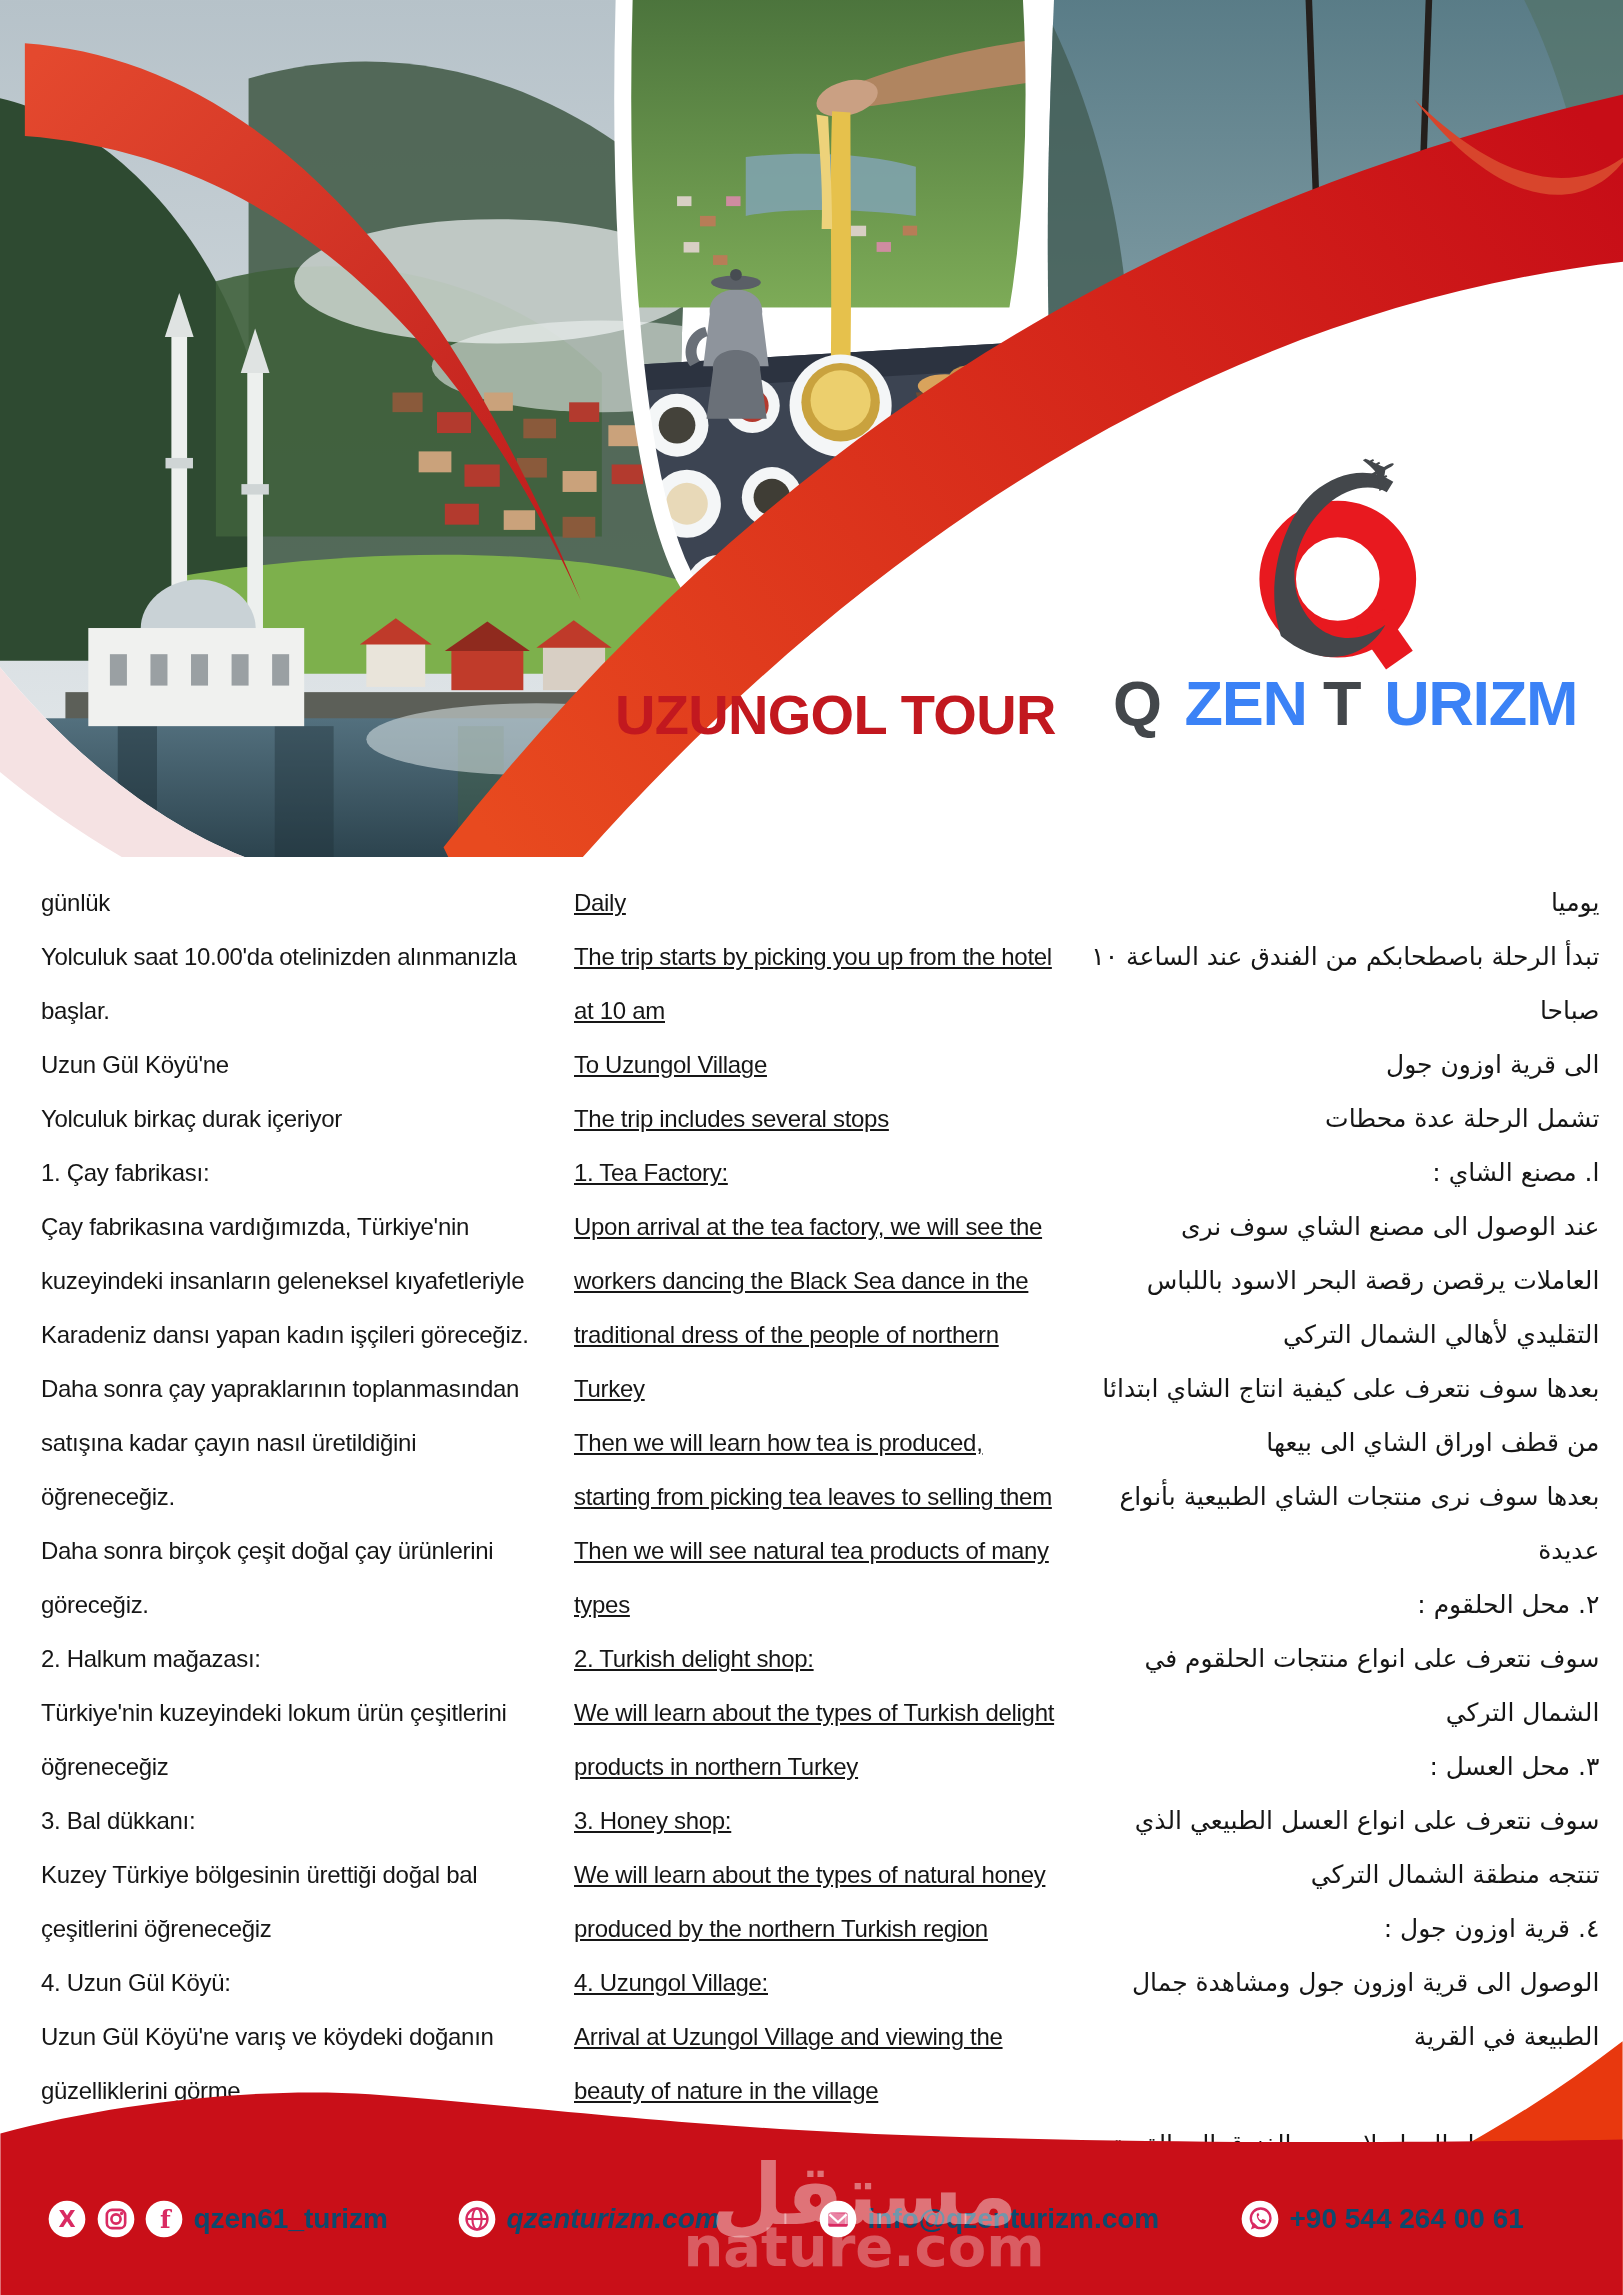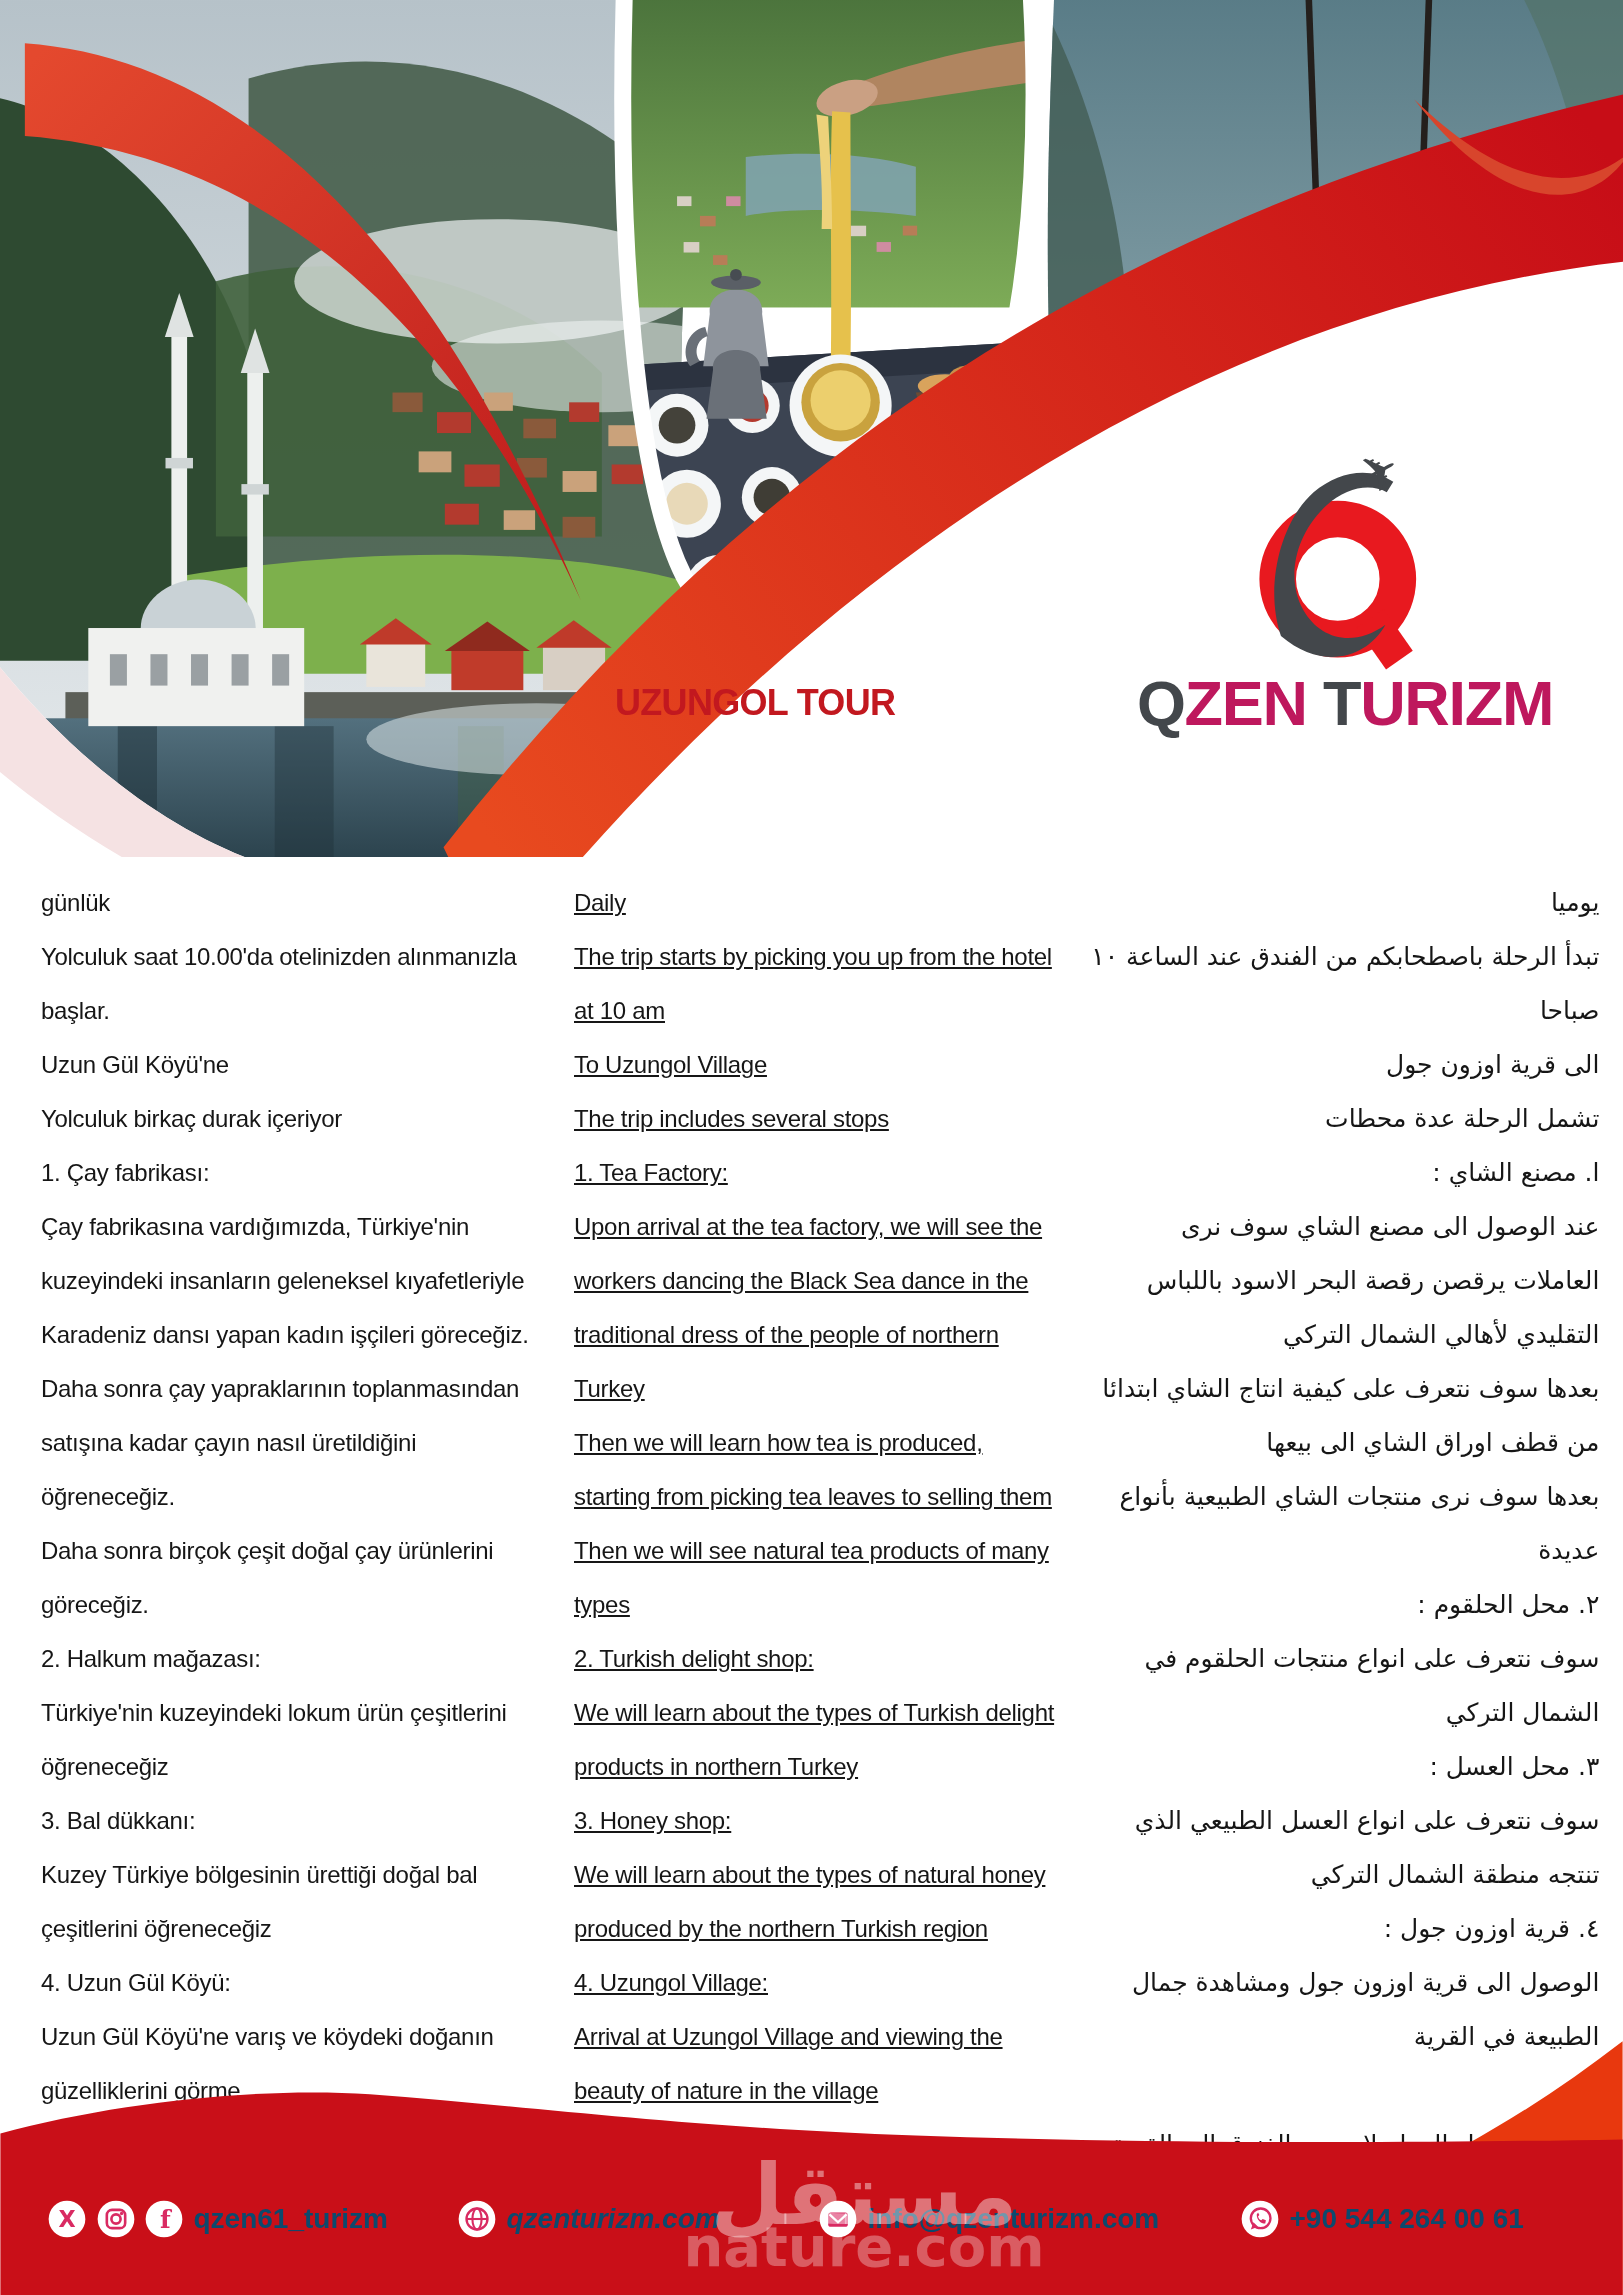--- a/index.html
+++ b/index.html
@@ -2,26 +2,26 @@
 <html style="font-size:10.5px"><head>
 <meta charset="utf-8">
 <style>
   html,body{margin:0;padding:0;background:#ffffff;}
   .page{position:relative;width:1623px;height:2295px;background:#ffffff;overflow:hidden;
         font-family:"Liberation Sans",sans-serif;}
   .hdr-art,.ftr-art{position:absolute;left:0;display:block;}
   .hdr-art{top:0;}
   .ftr-art{top:1989px;}
   .tour-title{position:absolute;left:615px;top:682px;width:399px;
-        font-size:36px;font-weight:bold;letter-spacing:-0.7px;color:#c2181f;white-space:nowrap;}
+        font-size:56px;font-weight:bold;letter-spacing:-0.7px;color:#c2181f;white-space:nowrap;}
   .brand-emblem{position:absolute;left:1230px;top:458px;}
   .brand-word{position:absolute;left:1080px;top:667px;width:530px;text-align:center;
         font-size:63px;font-weight:bold;letter-spacing:-1.3px;white-space:nowrap;}
   .brand-word .gray{color:#43474b;}
-  .brand-word .red{color:#be185d;}
+  .brand-word .red{color:#3b82f6;margin-left:24px;}
   .col{position:absolute;top:876px;font-size:24px;line-height:54px;color:#161616;
         letter-spacing:-0.3px;white-space:pre-line;}
   .col-tr{left:41px;width:510px;}
   .col-en{left:574px;width:517px;text-decoration:underline;}
   .col-ar{right:23.6px;width:523px;text-align:right;direction:rtl;
         font-family:"DejaVu Sans",sans-serif;font-size:25px;letter-spacing:0;}
   .footer-row{position:absolute;left:0;top:2200px;width:1623px;height:46px;}
   .f-item{position:absolute;display:flex;align-items:center;gap:10.5px;}
   .f-text{color:#0c4a6e;font-size:28px;font-weight:bold;white-space:nowrap;}
   .f-icon{width:38px;height:38px;flex:0 0 auto;}

